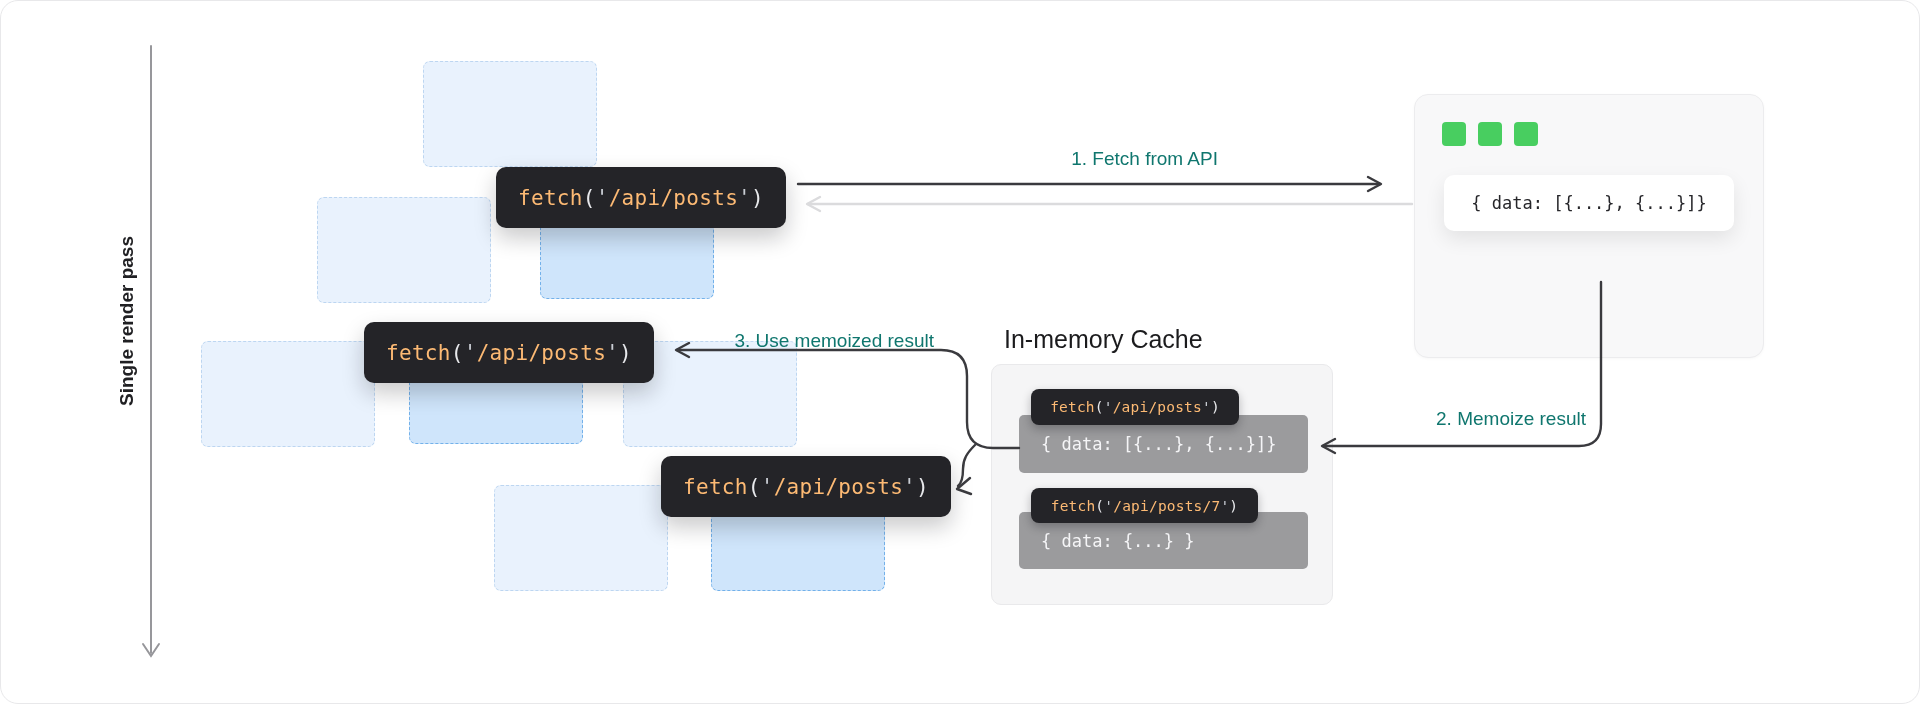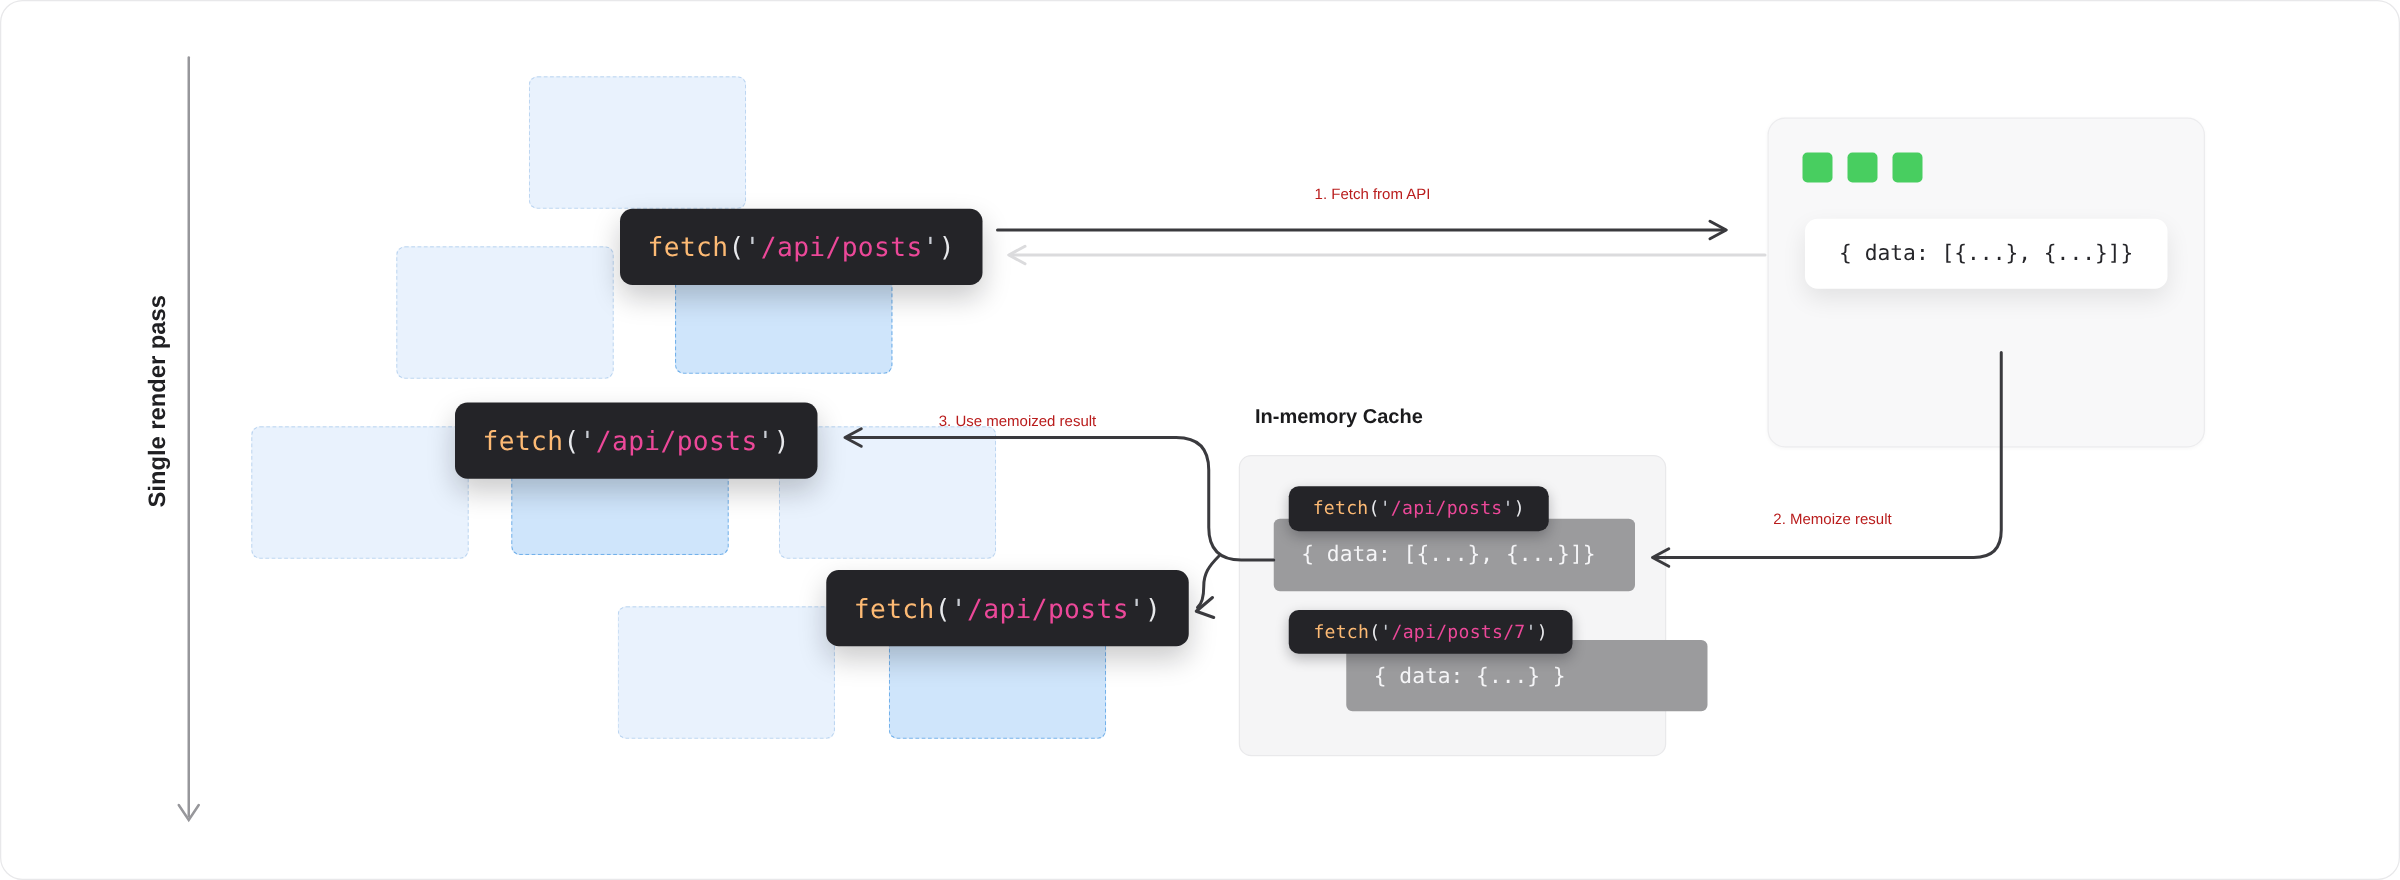--- a/index.html
+++ b/index.html
@@ -9,47 +9,47 @@
     font-family:"Liberation Sans",sans-serif;
   }
   
   .ph{position:absolute;width:172px;height:104px;border-radius:7px;
       background:#e9f2fd;border:1.6px dashed #bdd6f1;z-index:1;}
   .ph.active{background:#cfe5fb;border-color:#73b1ea;}
   
   .code-box{position:absolute;width:290px;height:61px;background:#242428;border-radius:10px;
       box-shadow:0 10px 22px rgba(15,15,20,.22);display:flex;align-items:center;justify-content:center;
       font-family:"DejaVu Sans Mono",monospace;font-size:21px;letter-spacing:.3px;z-index:3;}
-  .tok-fn{color:#fdba74}.tok-p{color:#e8e9ec}.tok-q{color:#c9cdd4}.tok-s{color:#ec4899}
+  .tok-fn{color:#fdba74}.tok-p{color:#e8e9ec}.tok-q{color:#c9cdd4}.tok-s{color:#fdba74}
   
   .chip{position:absolute;background:#242428;border-radius:8px;display:flex;align-items:center;justify-content:center;
       font-family:"DejaVu Sans Mono",monospace;font-size:14.5px;letter-spacing:.2px;
       box-shadow:0 4px 10px rgba(15,15,20,.28);z-index:5;}
   .chip-1{left:1030px;top:388px;width:208px;height:36px;}
   .chip-2{left:1030px;top:487px;width:227px;height:35px;}
   
   .cache-value{position:absolute;width:289px;background:#9b9b9d;border-radius:5px;color:#f5f5f7;
       font-family:"DejaVu Sans Mono",monospace;font-size:17px;display:flex;align-items:center;
       padding-left:22px;box-sizing:border-box;z-index:2;}
   .val-1{left:1018px;top:414px;height:58px;}
-  .val-2{left:1076px;top:511px;height:57px;}
+  .val-2{left:1018px;top:511px;height:57px;}
   
   .cache-panel{position:absolute;left:990px;top:363px;width:340px;height:239px;background:#f5f5f6;
       border:1px solid #e9e9eb;border-radius:10px;z-index:1;}
-  .cache-title{position:absolute;left:1003px;top:324px;font-size:16px;font-weight:700;color:#1b1b1d;z-index:2;}
+  .cache-title{position:absolute;left:1003px;top:324px;font-size:25px;font-weight:400;color:#1b1b1d;z-index:2;}
   
   .server-card{position:absolute;left:1413px;top:93px;width:348px;height:262px;background:#f8f8f9;
       border:1px solid #ececee;border-radius:14px;box-shadow:0 1px 3px rgba(0,0,0,.03);z-index:1;}
   .dot{position:absolute;top:27px;width:24px;height:24px;border-radius:4px;background:#48ce60;}
   .dot-1{left:27px}.dot-2{left:63px}.dot-3{left:99px}
   .server-pill{position:absolute;left:29px;top:80px;width:290px;height:56px;background:#ffffff;border-radius:10px;
       box-shadow:0 8px 20px rgba(0,0,0,.09);display:flex;align-items:center;justify-content:center;
       font-family:"DejaVu Sans Mono",monospace;font-size:17px;color:#26262a;}
   
-  .step-label{position:absolute;font-size:12px;color:#b91c1c;text-align:center;width:240px;z-index:6;}
+  .step-label{position:absolute;font-size:19px;color:#0f766e;text-align:right;width:240px;z-index:6;}
   .axis-label{position:absolute;left:126px;top:320px;transform:translate(-50%,-50%) rotate(-90deg);
       white-space:nowrap;font-size:19px;font-weight:600;color:#202023;z-index:2;}
   
   .wires{position:absolute;left:0;top:0;width:1918px;height:702px;z-index:4;pointer-events:none;}
 </style>
 </head>
 <body>
 
 <div class="canvas">
 

